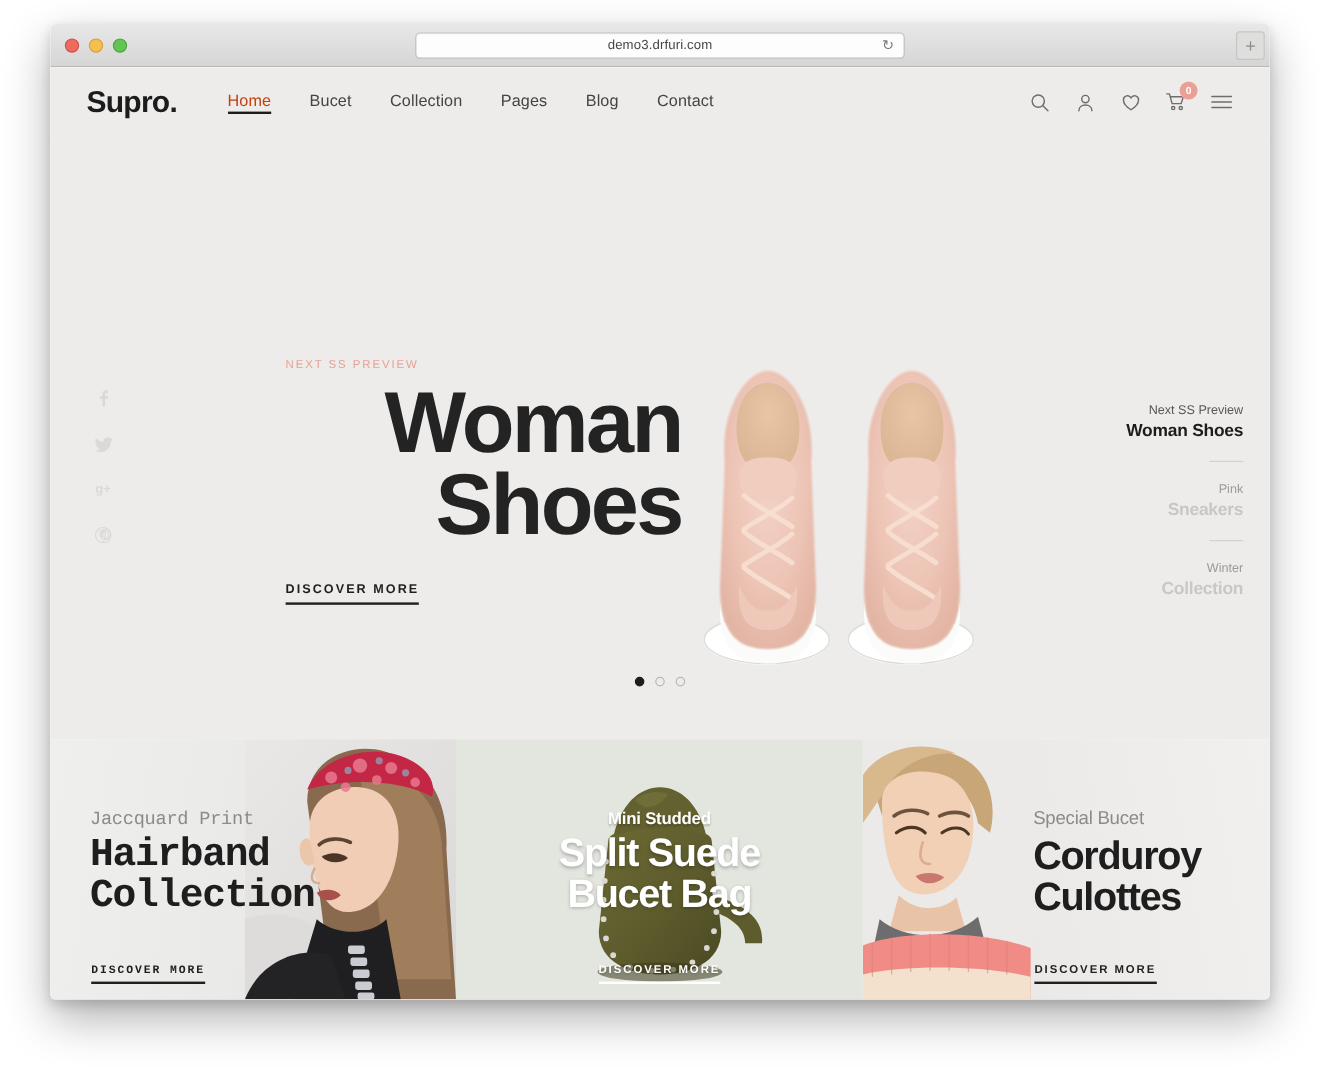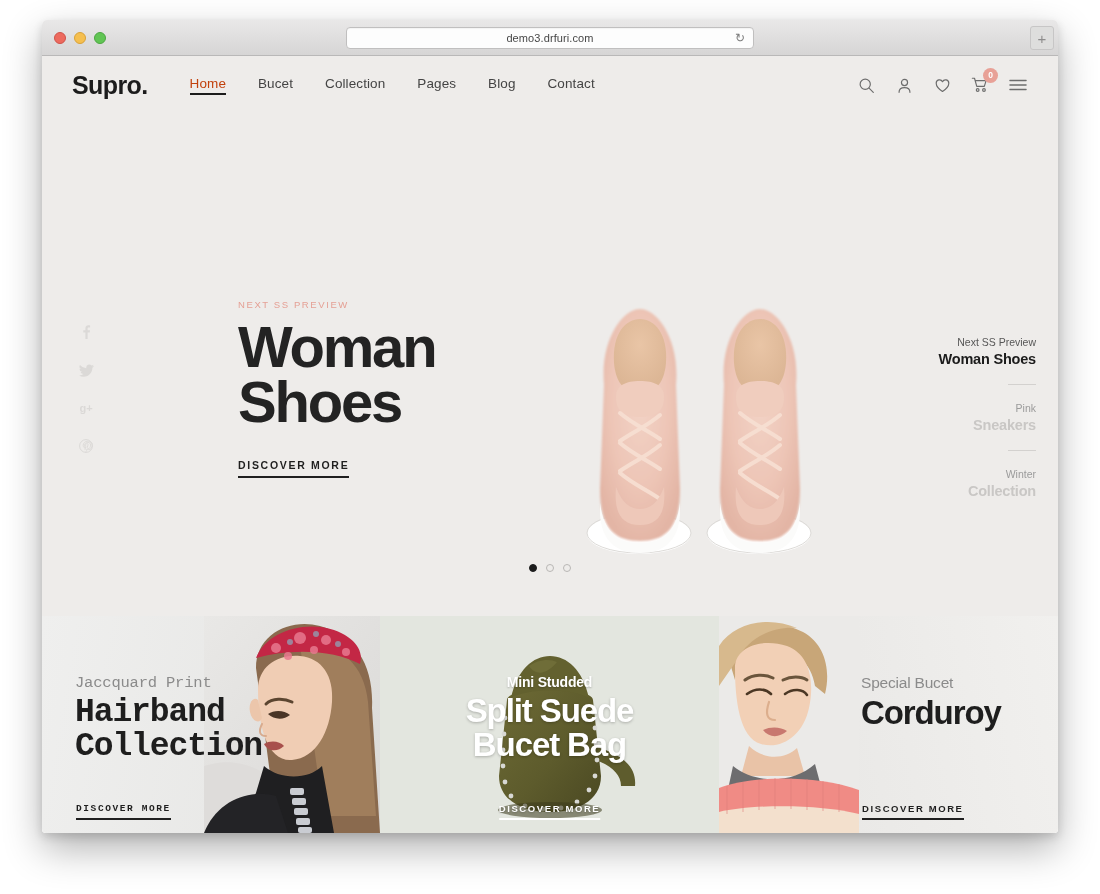--- a/index.html
+++ b/index.html
@@ -136,23 +136,24 @@
   .hero-copy {
     position: absolute; left: 196px; top: 185px;
     width: 330px;
   }
   .hero-eyebrow {
     font-size: 9.5px; letter-spacing: 1.6px;
     color: #e5a095; text-transform: uppercase;
     margin-bottom: 10px; font-weight: 500;
   }
   .hero-title {
-    font-size: 58px; line-height: 0.94;
+    font-size: 72px; line-height: 0.94;
     font-weight: bold; color: #232323;
     letter-spacing: -2.2px;
+    text-align: right;
   }
   .discover {
     display: inline-block;
     margin-top: 30px;
     font-size: 10.5px; letter-spacing: 1.7px;
     font-weight: bold; color: #1f1f1f;
     text-transform: uppercase;
     padding-bottom: 5px;
     border-bottom: 2px solid #1f1f1f;
   }
@@ -546,20 +547,21 @@
                 <line x1="88" y1="163" x2="88" y2="194"></line>
               <line x1="104" y1="165" x2="104" y2="195"></line>
                 <line x1="120" y1="168" x2="120" y2="196"></line>
             </g>
           </svg>
         </div>
         <div class="card-text">
           <div class="card-sub">Special Bucet</div>
           <div class="card-title">
             <div>Corduroy</div>
+            <div>Culottes</div>
           </div>
         </div>
         <a class="card-cta">DISCOVER MORE</a>
       </div>
 
     </div>
 
   </div>
 </div>
 

